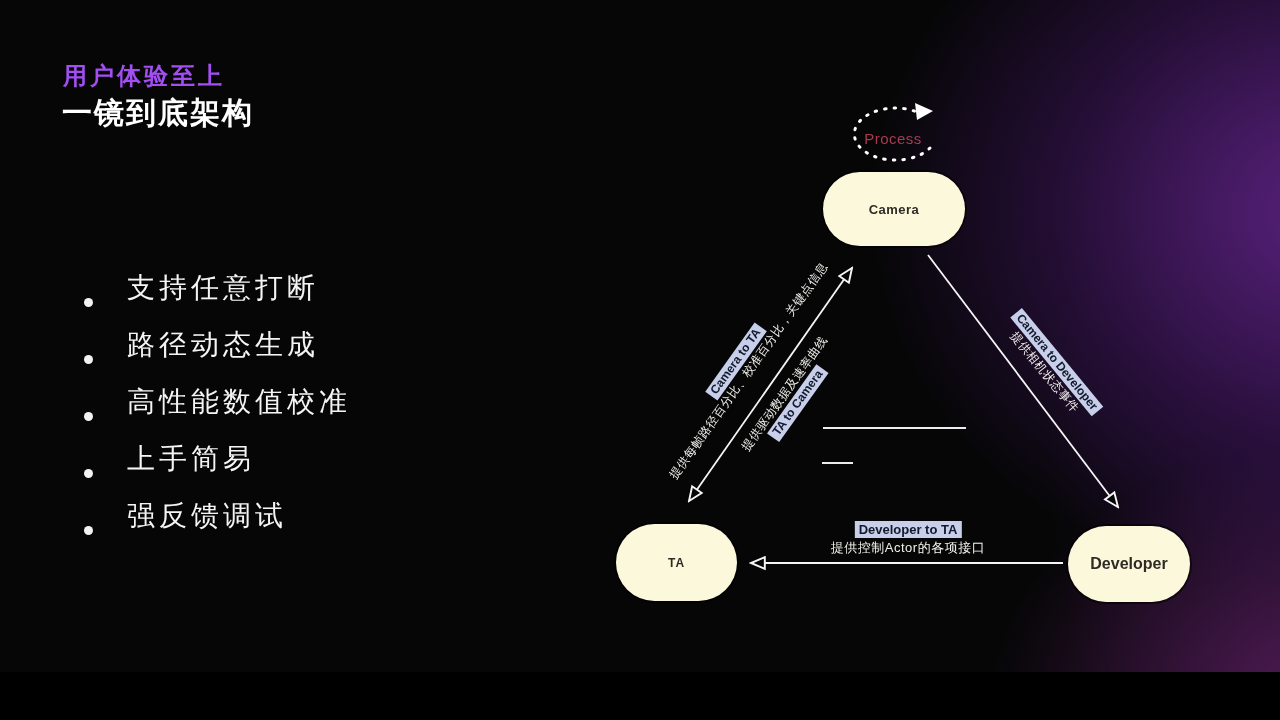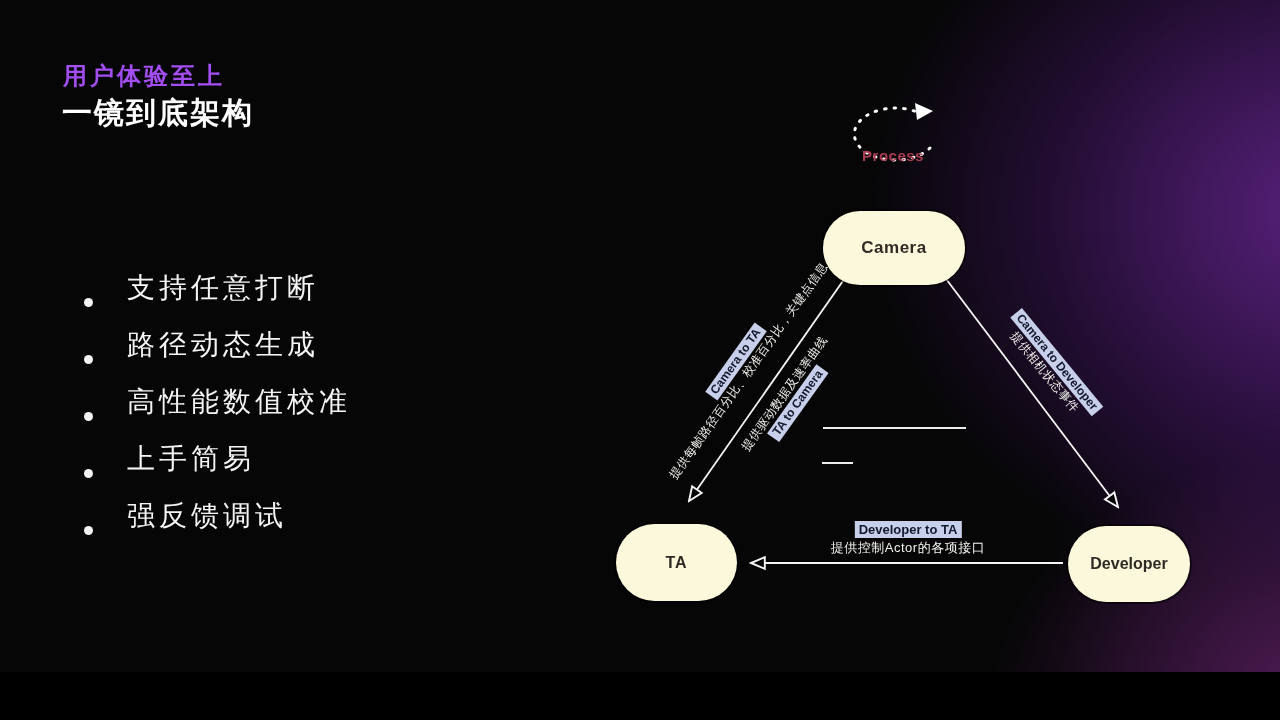--- a/index.html
+++ b/index.html
@@ -19,26 +19,26 @@
          letter-spacing:2px;color:#ffffff;}
   
   .bullets{position:absolute;left:84px;top:250px;list-style:none;margin:0;padding:0;}
   .bullets li{height:57px;display:flex;align-items:flex-end;}
   .dot{width:9px;height:9px;border-radius:50%;background:#f2f2f2;margin-right:34px;flex:0 0 auto;}
   .bullet-text{font-size:28px;letter-spacing:4px;color:#f4f4f4;}
   
   .node{position:absolute;background:#fcf8dc;border-radius:40px;display:flex;
         align-items:center;justify-content:center;font-weight:bold;color:#2e2b25;
         box-shadow:0 0 0 2px rgba(0,0,0,.55);}
-  .node-camera{left:823px;top:172px;width:142px;height:74px;font-size:17px;letter-spacing:.5px;margin-top:39px;}
-  .node-ta{left:616px;top:524px;width:121px;height:77px;font-size:16px;letter-spacing:1px;}
+  .node-camera{left:823px;top:172px;width:142px;height:74px;font-size:13px;letter-spacing:.5px;}
+  .node-ta{left:616px;top:524px;width:121px;height:77px;font-size:12px;letter-spacing:1px;}
   .node-developer{left:1068px;top:526px;width:122px;height:76px;font-size:16px;}
   
   .process-label{position:absolute;left:893px;top:138px;transform:translate(-50%,-50%);
-                 font-size:15px;font-weight:bold;color:#a83b51;letter-spacing:.5px;margin-top:17px;}
+                 font-size:15px;font-weight:normal;color:#a83b51;letter-spacing:.5px;}
   
   .edge-label{position:absolute;text-align:center;white-space:nowrap;line-height:16px;font-size:12px;}
   .edge-label .row{display:block;}
   .hl{display:inline-block;background:#c7cfea;color:#141a2e;font-weight:bold;
       padding:0 4px;line-height:15px;}
   .desc{color:#f1f1ec;letter-spacing:.5px;}
   .el-a{left:742px;top:366px;transform:translate(-50%,-50%) rotate(-54.5deg);}
   .el-b{left:791px;top:398px;transform:translate(-50%,-50%) rotate(-54.5deg);}
   .el-c{left:1051px;top:367px;transform:translate(-50%,-50%) rotate(50.5deg);}
   .el-d{left:908px;top:527px;transform:translate(-50%,-50%);font-size:13px;line-height:18px;margin-top:12px;}

